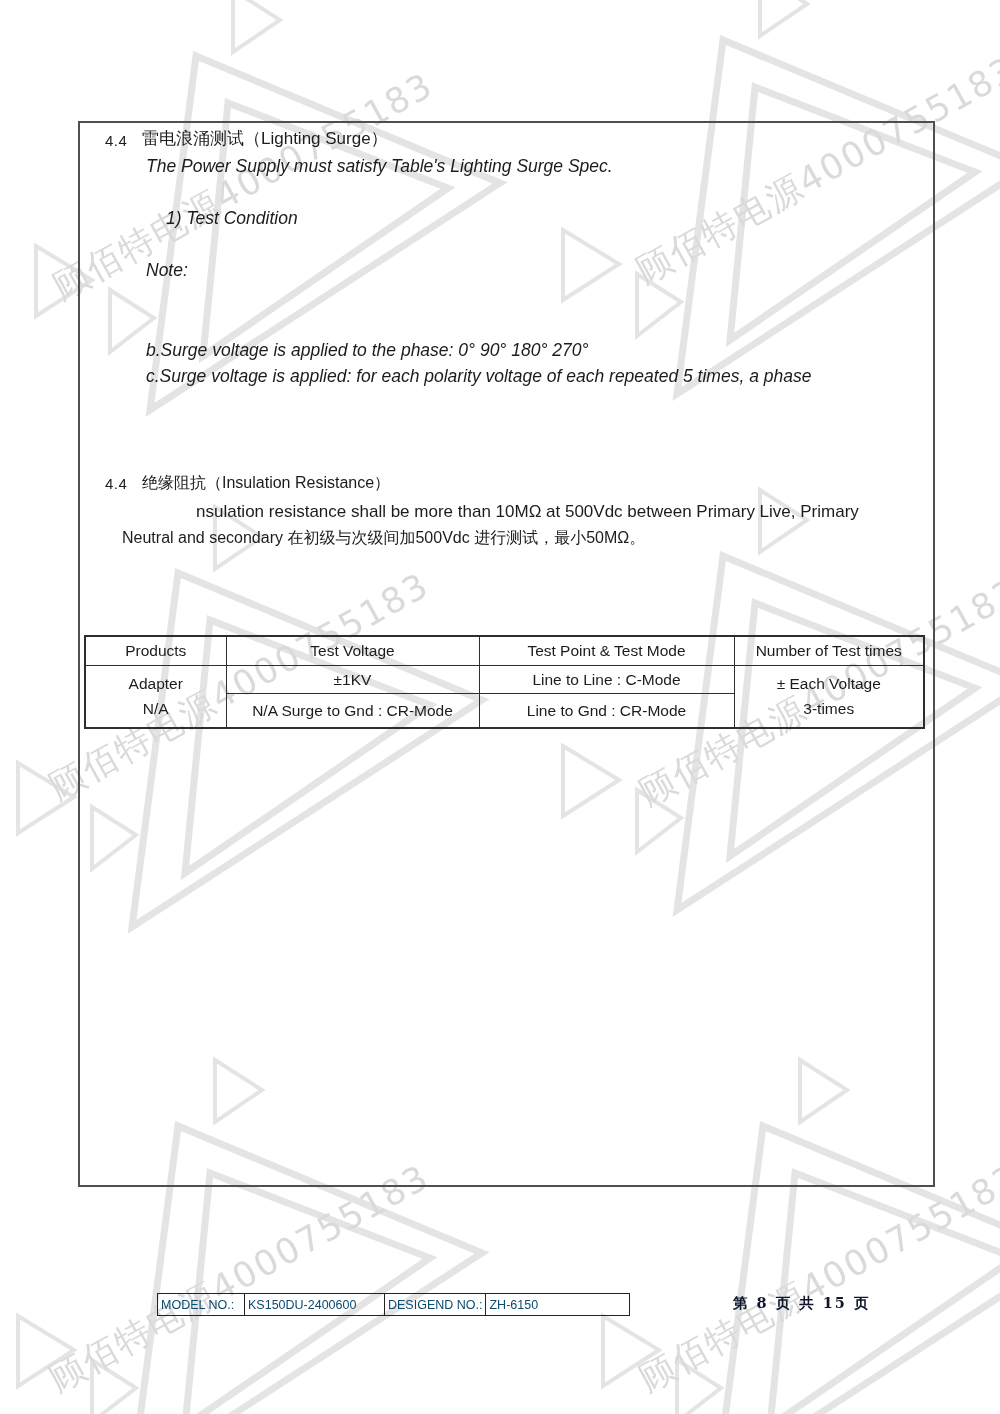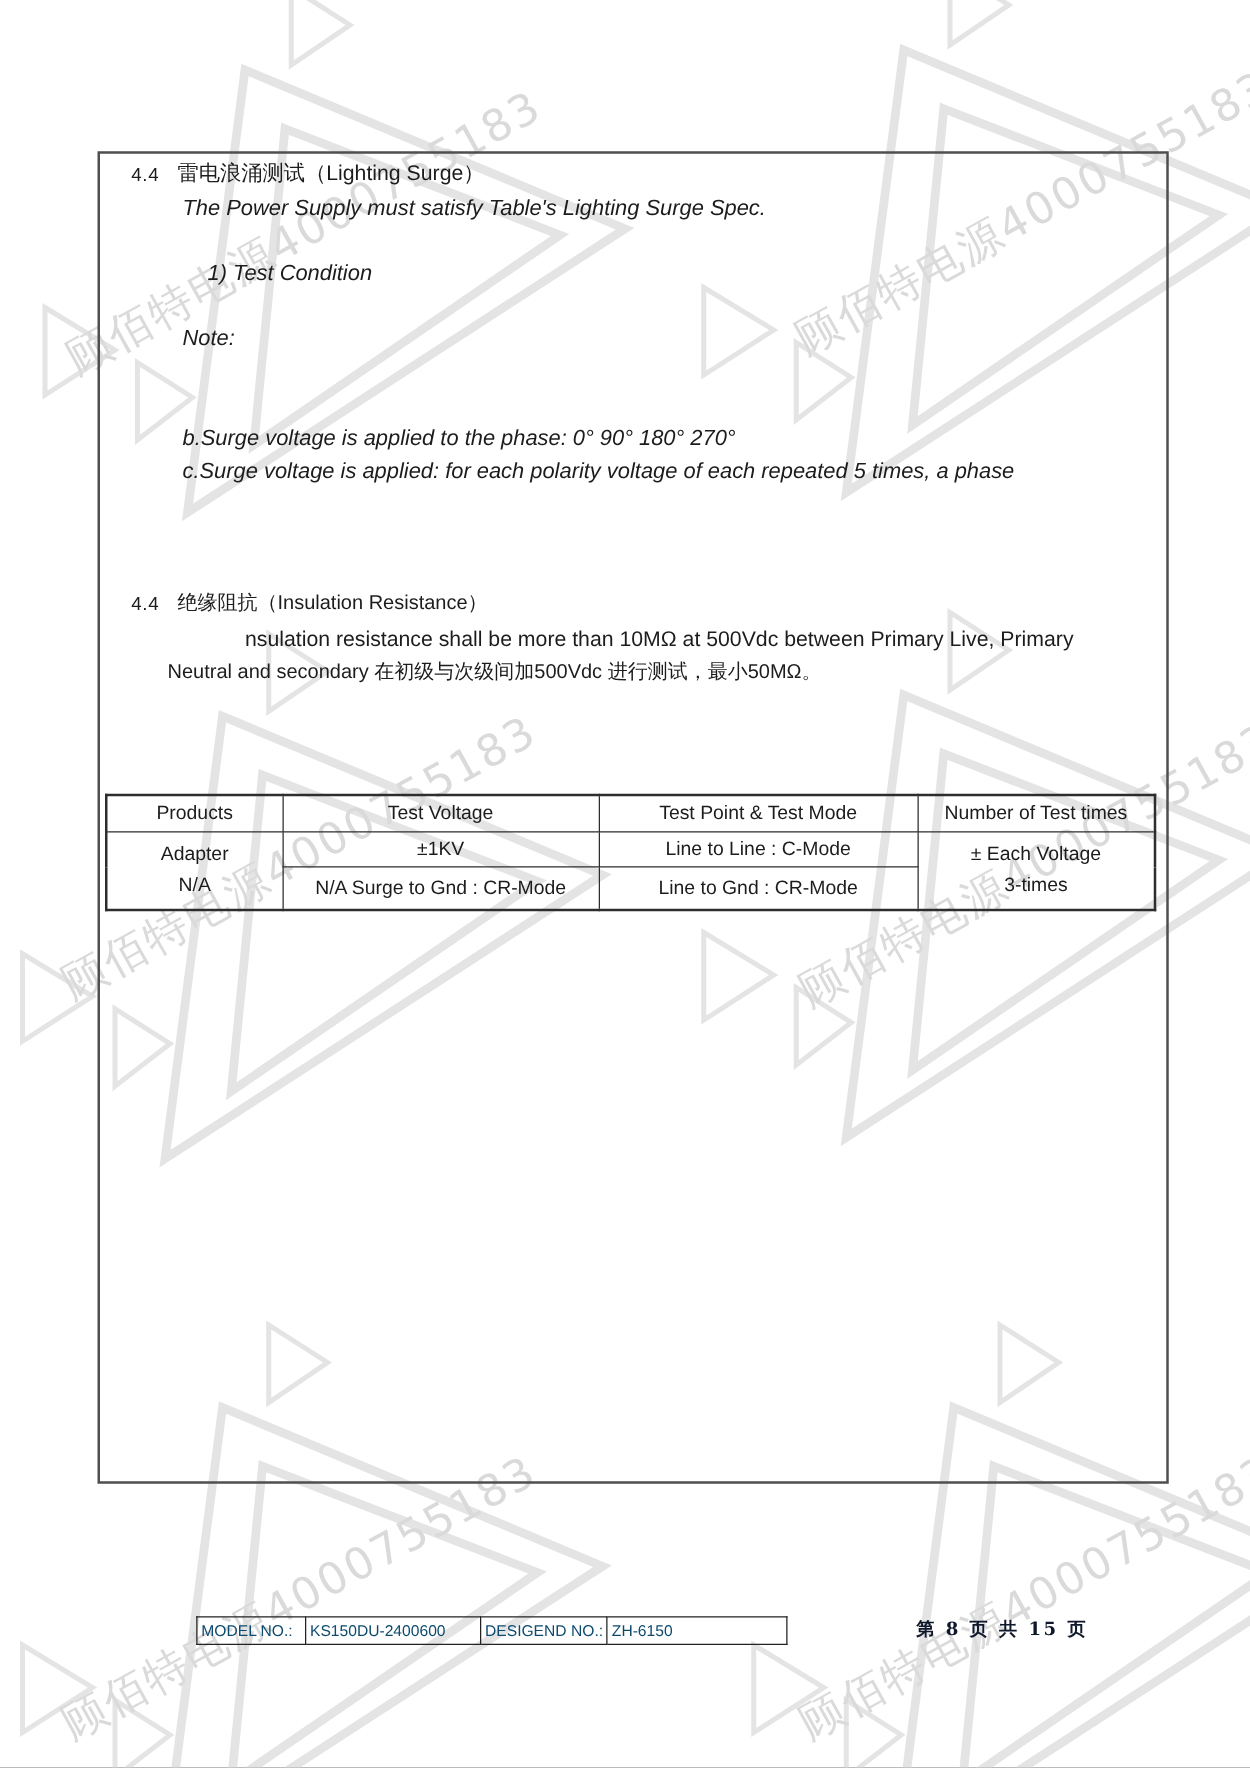--- a/index.html
+++ b/index.html
@@ -21,21 +21,21 @@
   .content-box{
     position:absolute;left:78px;top:121px;width:853px;height:1062px;
     border:2px solid #4f4f4f;background:transparent;
   }
   .tline{position:absolute;white-space:nowrap;line-height:1.2;}
   .sec-num{font-size:15px;letter-spacing:.5px;}
   .sec-title1{font-size:17px;}
   .body17{font-size:17.5px;font-style:italic;}
   .sec-title2{font-size:16px;}
   .body15{font-size:17px;}
-  .body16{font-size:16px;margin-left:12px;}
+  .body16{font-size:16px;}
   
   .spec-table{
     position:absolute;left:84px;top:635px;
     border-collapse:collapse;table-layout:fixed;
     border:2px solid #2d2d2d;
     padding-left:18px;
   }
   .spec-table td{
     border:1.5px solid #2d2d2d;
     text-align:center;vertical-align:middle;

